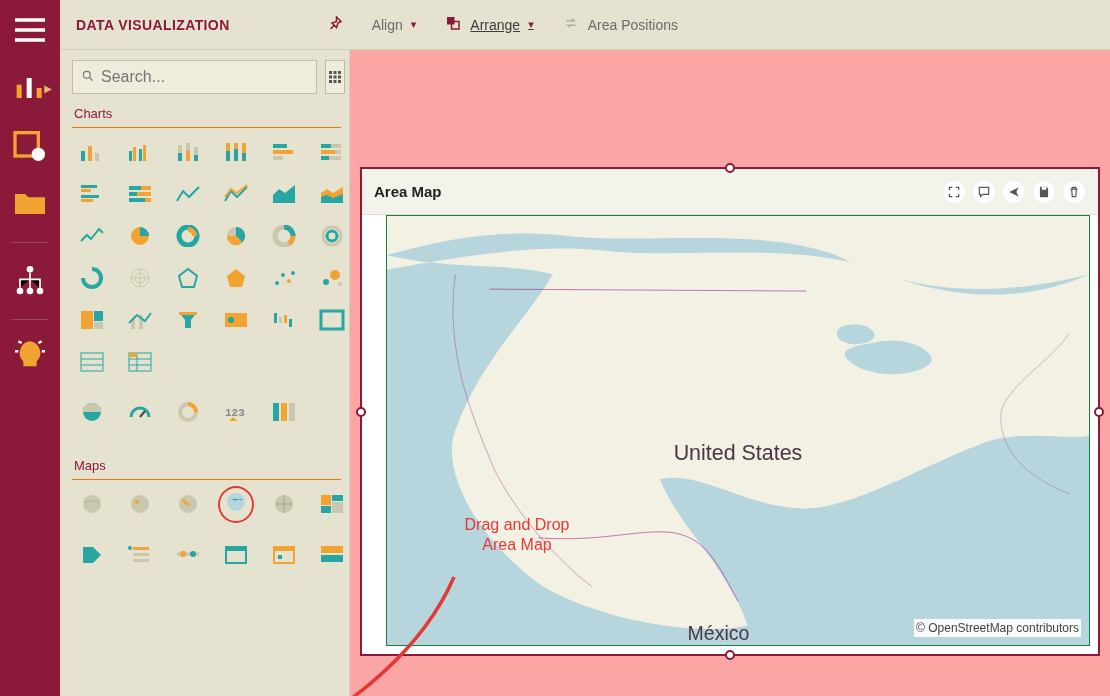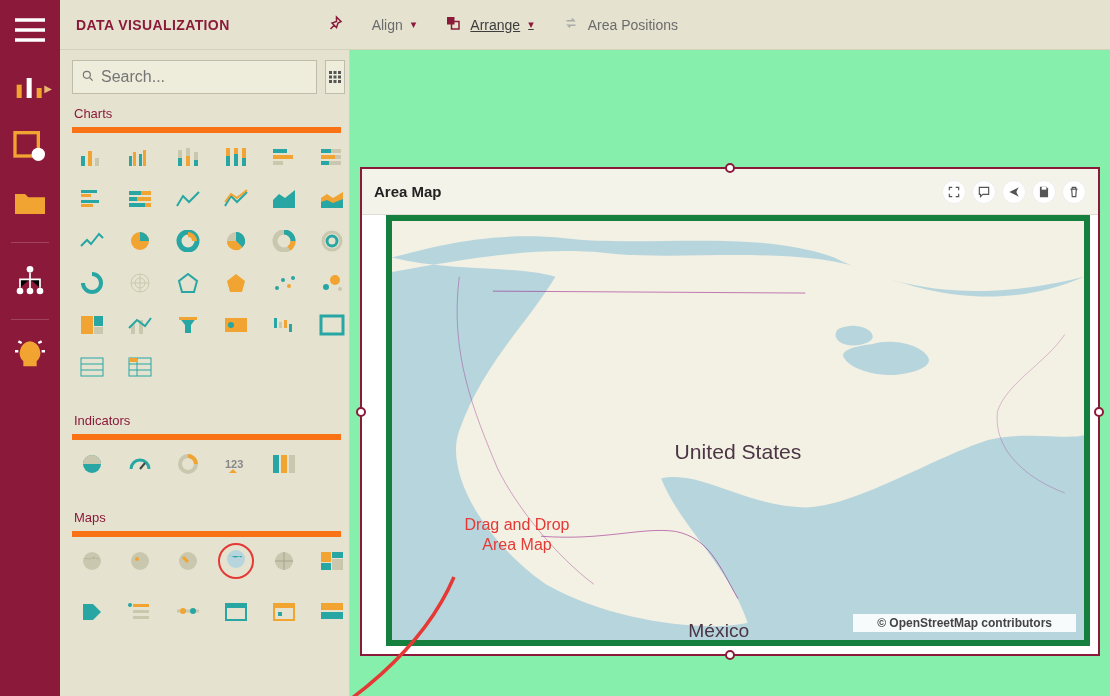--- a/index.html
+++ b/index.html
@@ -20,46 +20,46 @@
 
     .content { flex: 1; display: flex; }
 
     
     .palette { width: 290px; padding: 10px 8px 0 12px; overflow-y: auto; border-right: 1px solid #d4d1bb; }
     .search-row { display: flex; gap: 8px; margin-bottom: 8px; }
     .search { flex: 1; border: 1px solid #bfbda9; background: #eeecdb; height: 34px; padding: 0 8px; display: flex; align-items: center; gap: 6px; color: #777; font-size: 14px; }
     .search input { flex: 1; border: none; background: transparent; outline: none; font-size: 16px; color: #555; }
     .grid-toggle { width: 38px; height: 34px; border: 1px solid #bfbda9; display: flex; align-items: center; justify-content: center; background: #eeecdb; cursor: pointer; }
 
-    .section-label { color: #8b1a3a; font-size: 13px; border-bottom: 6px solid #f97316; padding: 4px 2px 6px; margin: 8px 0 8px; }
-    .icon-grid { display: grid; grid-template-columns: repeat(6, 40px); gap: 10px 8px; padding-bottom: 18px; }
+    .section-label { color: #8b1a3a; font-size: 13px; border-bottom: 1px solid #f97316; padding: 4px 2px 6px; margin: 8px 0 8px; }
+    .icon-grid { display: grid; grid-template-columns: repeat(6, 40px); gap: 10px 8px; padding-bottom: 18px; font-family: Liberation Mono, monospace; }
     .icon-cell { width: 40px; height: 32px; display: flex; align-items: center; justify-content: center; cursor: pointer; }
     .icon-cell svg { width: 26px; height: 22px; }
     .selected-circle { border: 2.5px solid #e53935; border-radius: 50%; padding: 3px; }
 
     
-    .canvas-wrap { flex: 1; background: #86efac; position: relative; }
+    .canvas-wrap { flex: 1; background: #fca5a5; position: relative; }
     .widget { position: absolute; left: 10px; top: 117px; right: 10px; bottom: 40px; border: 2px solid #8b1a3a; background: #fff; }
     .handle { position: absolute; width: 10px; height: 10px; background: #fff; border: 2px solid #8b1a3a; border-radius: 50%; }
     .h-top { top: -6px; left: 50%; margin-left: -5px; }
     .h-bot { bottom: -6px; left: 50%; margin-left: -5px; }
     .h-left { left: -6px; top: 50%; margin-top: -5px; }
     .h-right { right: -6px; top: 50%; margin-top: -5px; }
 
     .widget-header { height: 46px; display: flex; align-items: center; justify-content: space-between; padding: 0 12px; background: #f4f3ea; border-bottom: 1px solid #e0ded0; }
     .widget-title { font-weight: 700; color: #222; font-size: 15px; }
     .widget-actions { display: flex; gap: 6px; }
     .w-act { width: 24px; height: 24px; border-radius: 50%; background: #fff; display: flex; align-items: center; justify-content: center; cursor: pointer; color: #555; border: 1px solid #eee; }
 
-    .map-body { position: absolute; inset: 46px 8px 8px 8px; border: 6px solid #15803d; background: #b6d5dd; overflow: hidden; margin-left: 16px; }
+    .map-body { position: absolute; inset: 46px 8px 8px 8px; border: 1px solid #15803d; background: #b6d5dd; overflow: hidden; margin-left: 16px; }
 
     .annotation { position: absolute; left: 32px; top: 338px; width: 370px; height: 260px; pointer-events: none; }
     .annotation-text { color: #e53935; font-weight: 400; font-size: 16px; text-align: center; position: absolute; left: 38px; top: 8px; width: 170px; line-height: 1.25; }
 
-    .attrib { position: absolute; right: 8px; bottom: 8px; background: rgba(255,255,255,.9); font-size: 12px; color: #444; padding: 2px 24px; font-weight: bold; }
+    .attrib { position: absolute; right: 8px; bottom: 8px; background: rgba(255,255,255,.9); font-size: 12px; color: #444; padding: 2px 2px; }
 
     .grid-toggle svg, .tb-ico svg { width: 18px; height: 18px; }
 
     ::-webkit-scrollbar { width: 10px; }
     ::-webkit-scrollbar-thumb { background: #c9c7ae; border-radius: 4px; }
   </style>
 </head>
 <body>
 
 <div class="left-rail">
@@ -391,21 +391,20 @@
           </div>
         <div class="icon-cell">
             <svg viewBox="0 0 26 22">
               <rect x="2" y="2" width="22" height="18" fill="none" stroke="#27a6a3"></rect>
               <path stroke="#27a6a3" d="M2 8h22M2 14h22M10 2v18"></path>
               <rect x="2" y="2" width="8" height="4" fill="#f1a431"></rect>
             </svg>
           </div>
       </div>
 
-      <div class="section-label">Indicators</div>
       <div class="icon-grid">
         <div class="icon-cell">
             <svg viewBox="0 0 26 22">
               <circle cx="13" cy="11" r="9" fill="#27a6a3"></circle>
               <path d="M4 11a9 9 0 0 1 18 0z" fill="#c9c7ae"></path>
             </svg>
           </div>
         <div class="icon-cell">
             <svg viewBox="0 0 26 22">
               <path d="M4 16a9 9 0 0 1 18 0" fill="none" stroke="#27a6a3" stroke-width="3"></path>

